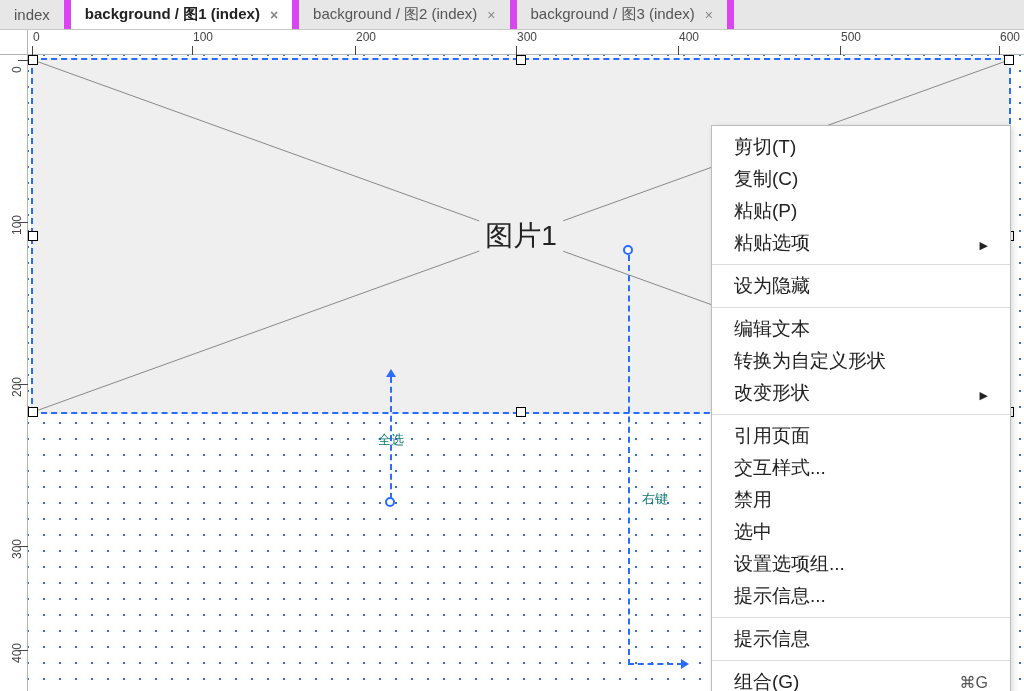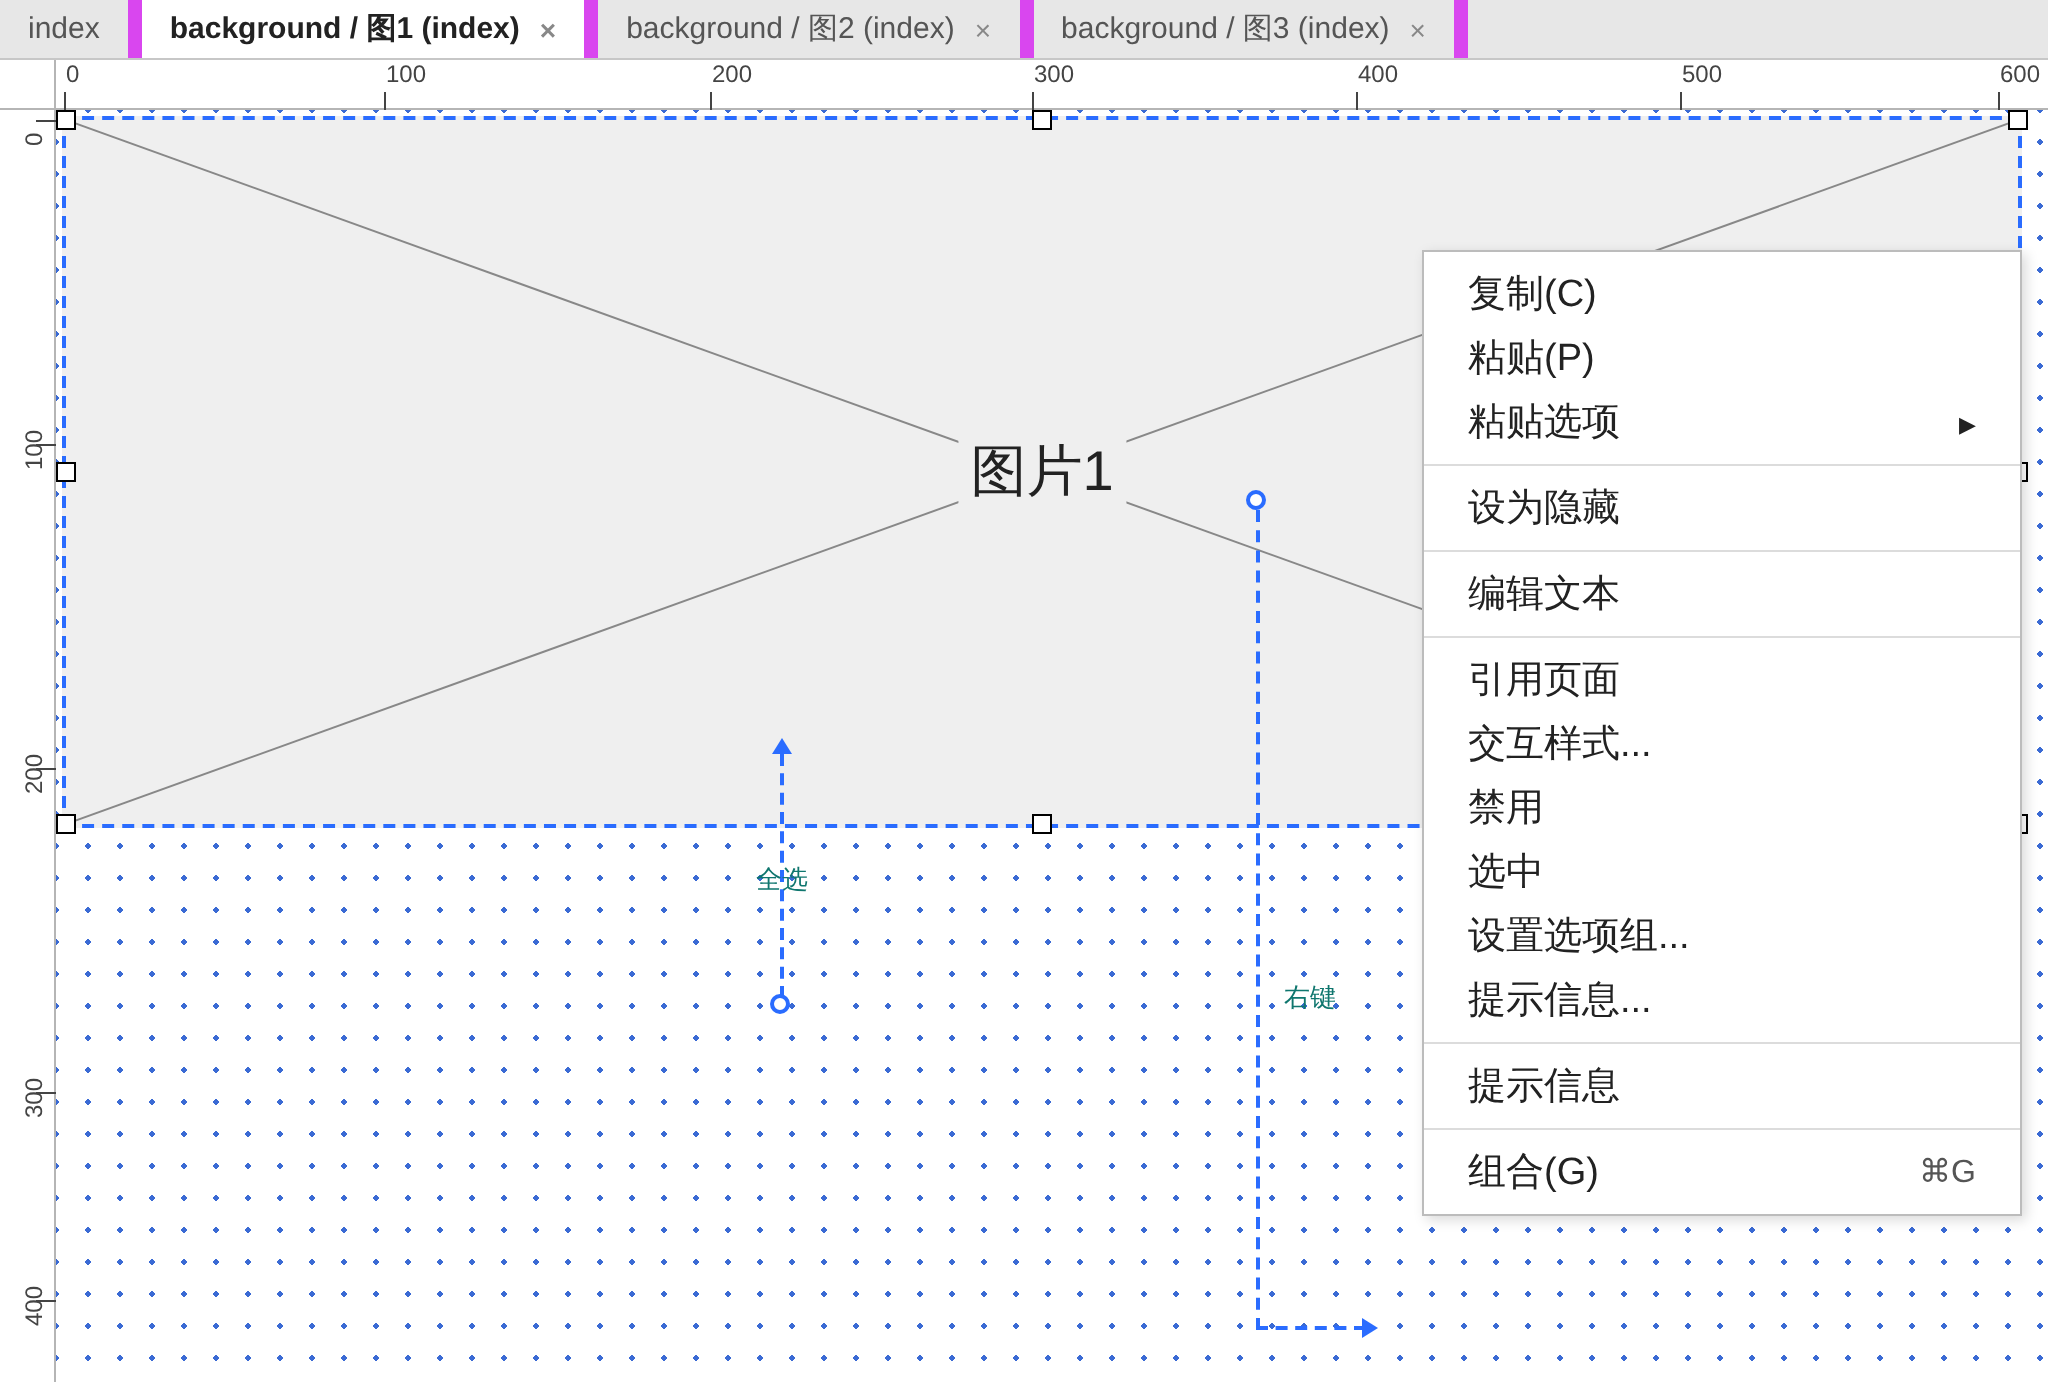--- a/index.html
+++ b/index.html
@@ -144,37 +144,47 @@
   <div>
     <div class="anno-dot" style="left:595px;top:190px"></div>
     <div class="anno blue" style="left:600px;top:200px;height:410px"></div>
     <div style="position:absolute;left:600px;top:608px;width:55px;border-top:2px dashed #2a6cff"></div>
     <div class="anno-arrow-right" style="left:653px;top:604px"></div>
     <div class="anno-label" style="left:614px;top:435px">右键</div>
   </div>
 
   <div class="menu">
     <div class="menu-item">
+        <span>剪切(T)</span>
+      </div>
+    <div class="menu-item">
         <span>复制(C)</span>
       </div>
     <div class="menu-item">
         <span>粘贴(P)</span>
       </div>
     <div class="menu-item">
         <span>粘贴选项</span>
         <span class="sub"></span>
       </div>
     <div class="menu-sep"></div>
     <div class="menu-item">
         <span>设为隐藏</span>
       </div>
     <div class="menu-sep"></div>
     <div class="menu-item">
         <span>编辑文本</span>
       </div>
+    <div class="menu-item">
+        <span>转换为自定义形状</span>
+      </div>
+    <div class="menu-item">
+        <span>改变形状</span>
+        <span class="sub"></span>
+      </div>
     <div class="menu-sep"></div>
     <div class="menu-item">
         <span>引用页面</span>
       </div>
     <div class="menu-item">
         <span>交互样式...</span>
       </div>
     <div class="menu-item">
         <span>禁用</span>
       </div>

